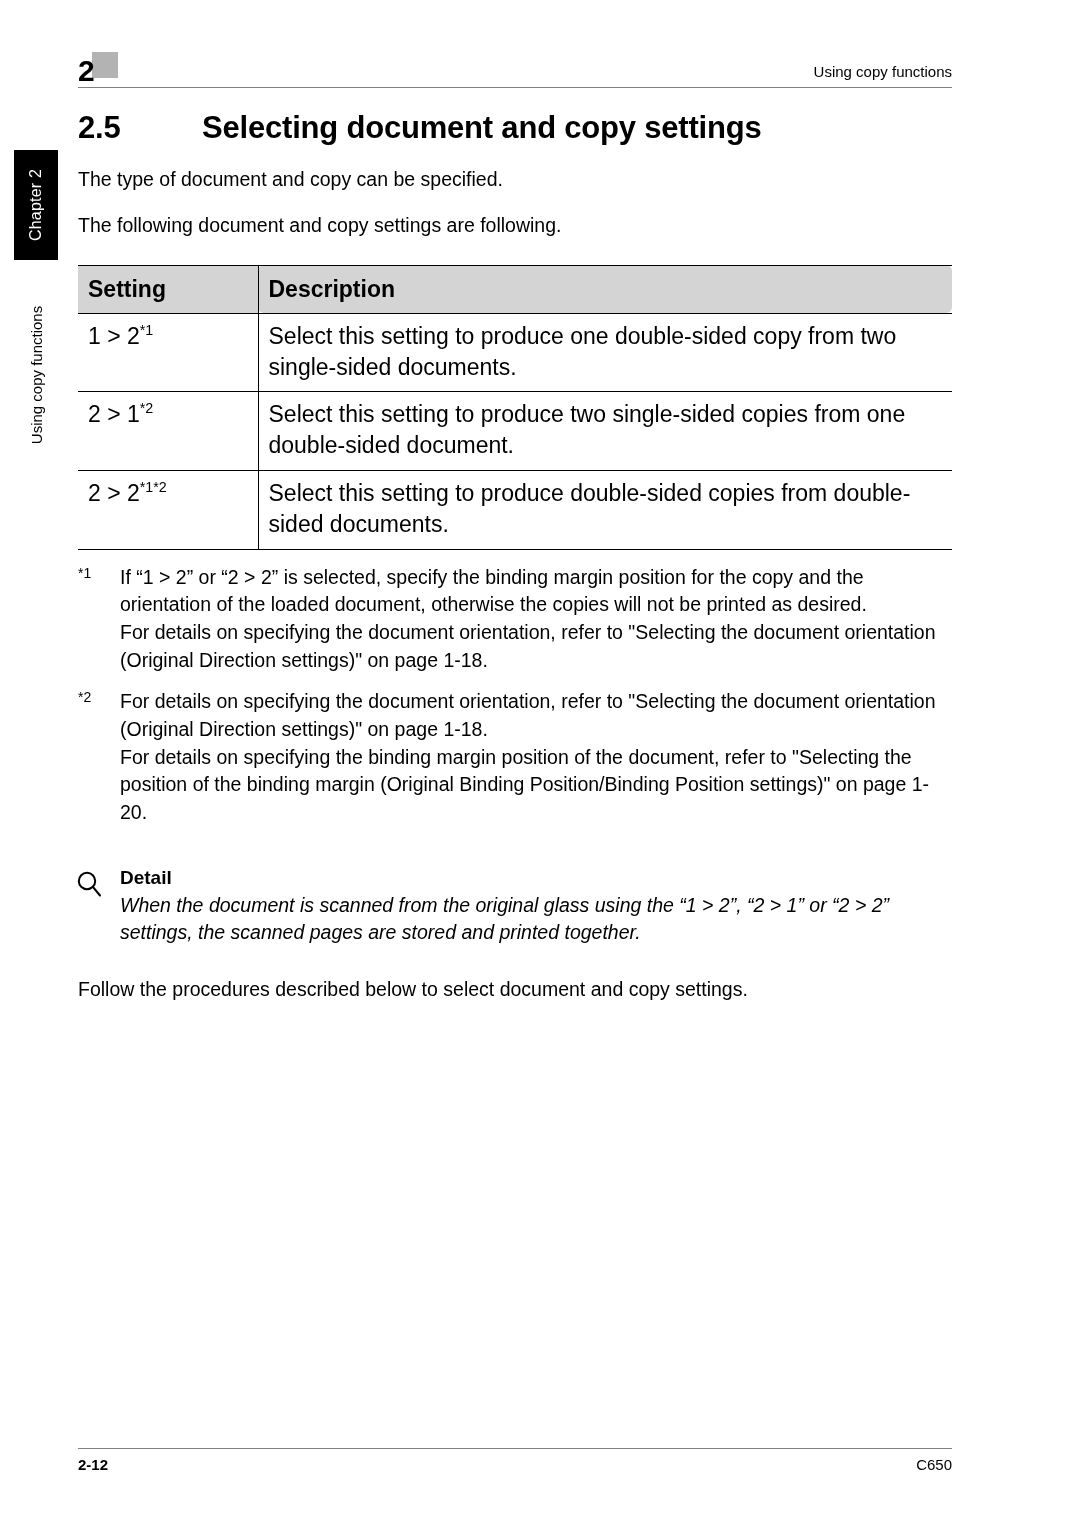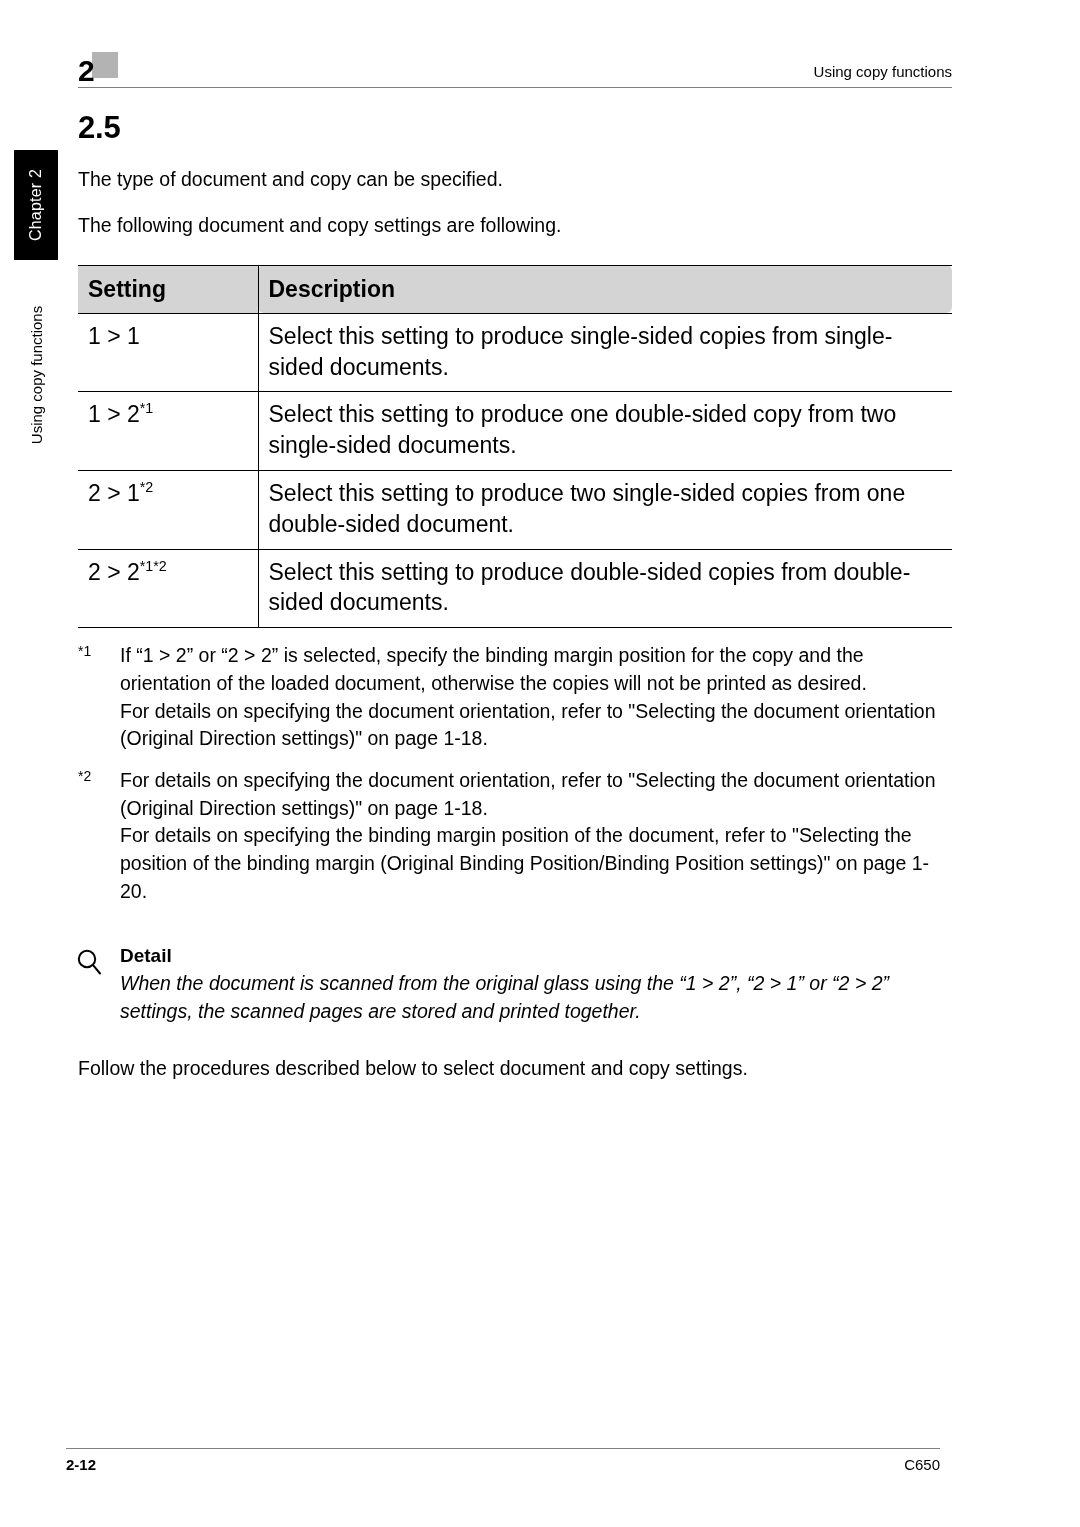--- a/index.html
+++ b/index.html
@@ -202,21 +202,21 @@
   
   .closing-p {
     margin-top: 30px;
     font-size: 19.5px;
     line-height: 1.3;
   }
 
   
   .footer {
     position: absolute;
-    left: 66px;
+    left: 78px;
     width: 874px;
     top: 1448px;
   }
   .footer-rule {
     border-top: 1.5px solid #808080;
   }
   .footer-row {
     display: flex;
     justify-content: space-between;
     margin-top: 7px;
@@ -240,37 +240,34 @@
 
   <div class="runhead">
     <div class="runhead-chapbox"></div>
     <div class="runhead-chapnum">2</div>
     <div class="runhead-title">Using copy functions</div>
     <div class="runhead-rule"></div>
   </div>
 
   <div class="sec-heading">
     <div class="sec-num">2.5</div>
+    <div class="sec-title">Selecting document and copy settings</div>
   </div>
 
   <p class="intro-p">The type of document and copy can be specified.</p>
   <p class="intro-p">The following document and copy settings are following.</p>
 
   <table class="settings-table">
     <thead>
       <tr>
         <th class="col-setting">Setting</th>
         <th class="cell-div">Description</th>
       </tr>
     </thead>
     <tbody>
-      <tr>
-        <td class="col-setting"><span>1 &gt; 1</span><sup></sup></td>
-        <td class="cell-div">Select this setting to produce single-sided copies from single-sided documents.</td>
-      </tr>
       <tr>
         <td class="col-setting"><span>1 &gt; 2</span><sup>*1</sup></td>
         <td class="cell-div">Select this setting to produce one double-sided copy from two single-sided documents.</td>
       </tr>
       <tr>
         <td class="col-setting"><span>2 &gt; 1</span><sup>*2</sup></td>
         <td class="cell-div">Select this setting to produce two single-sided copies from one double-sided document.</td>
       </tr>
       <tr>
         <td class="col-setting"><span>2 &gt; 2</span><sup>*1*2</sup></td>

